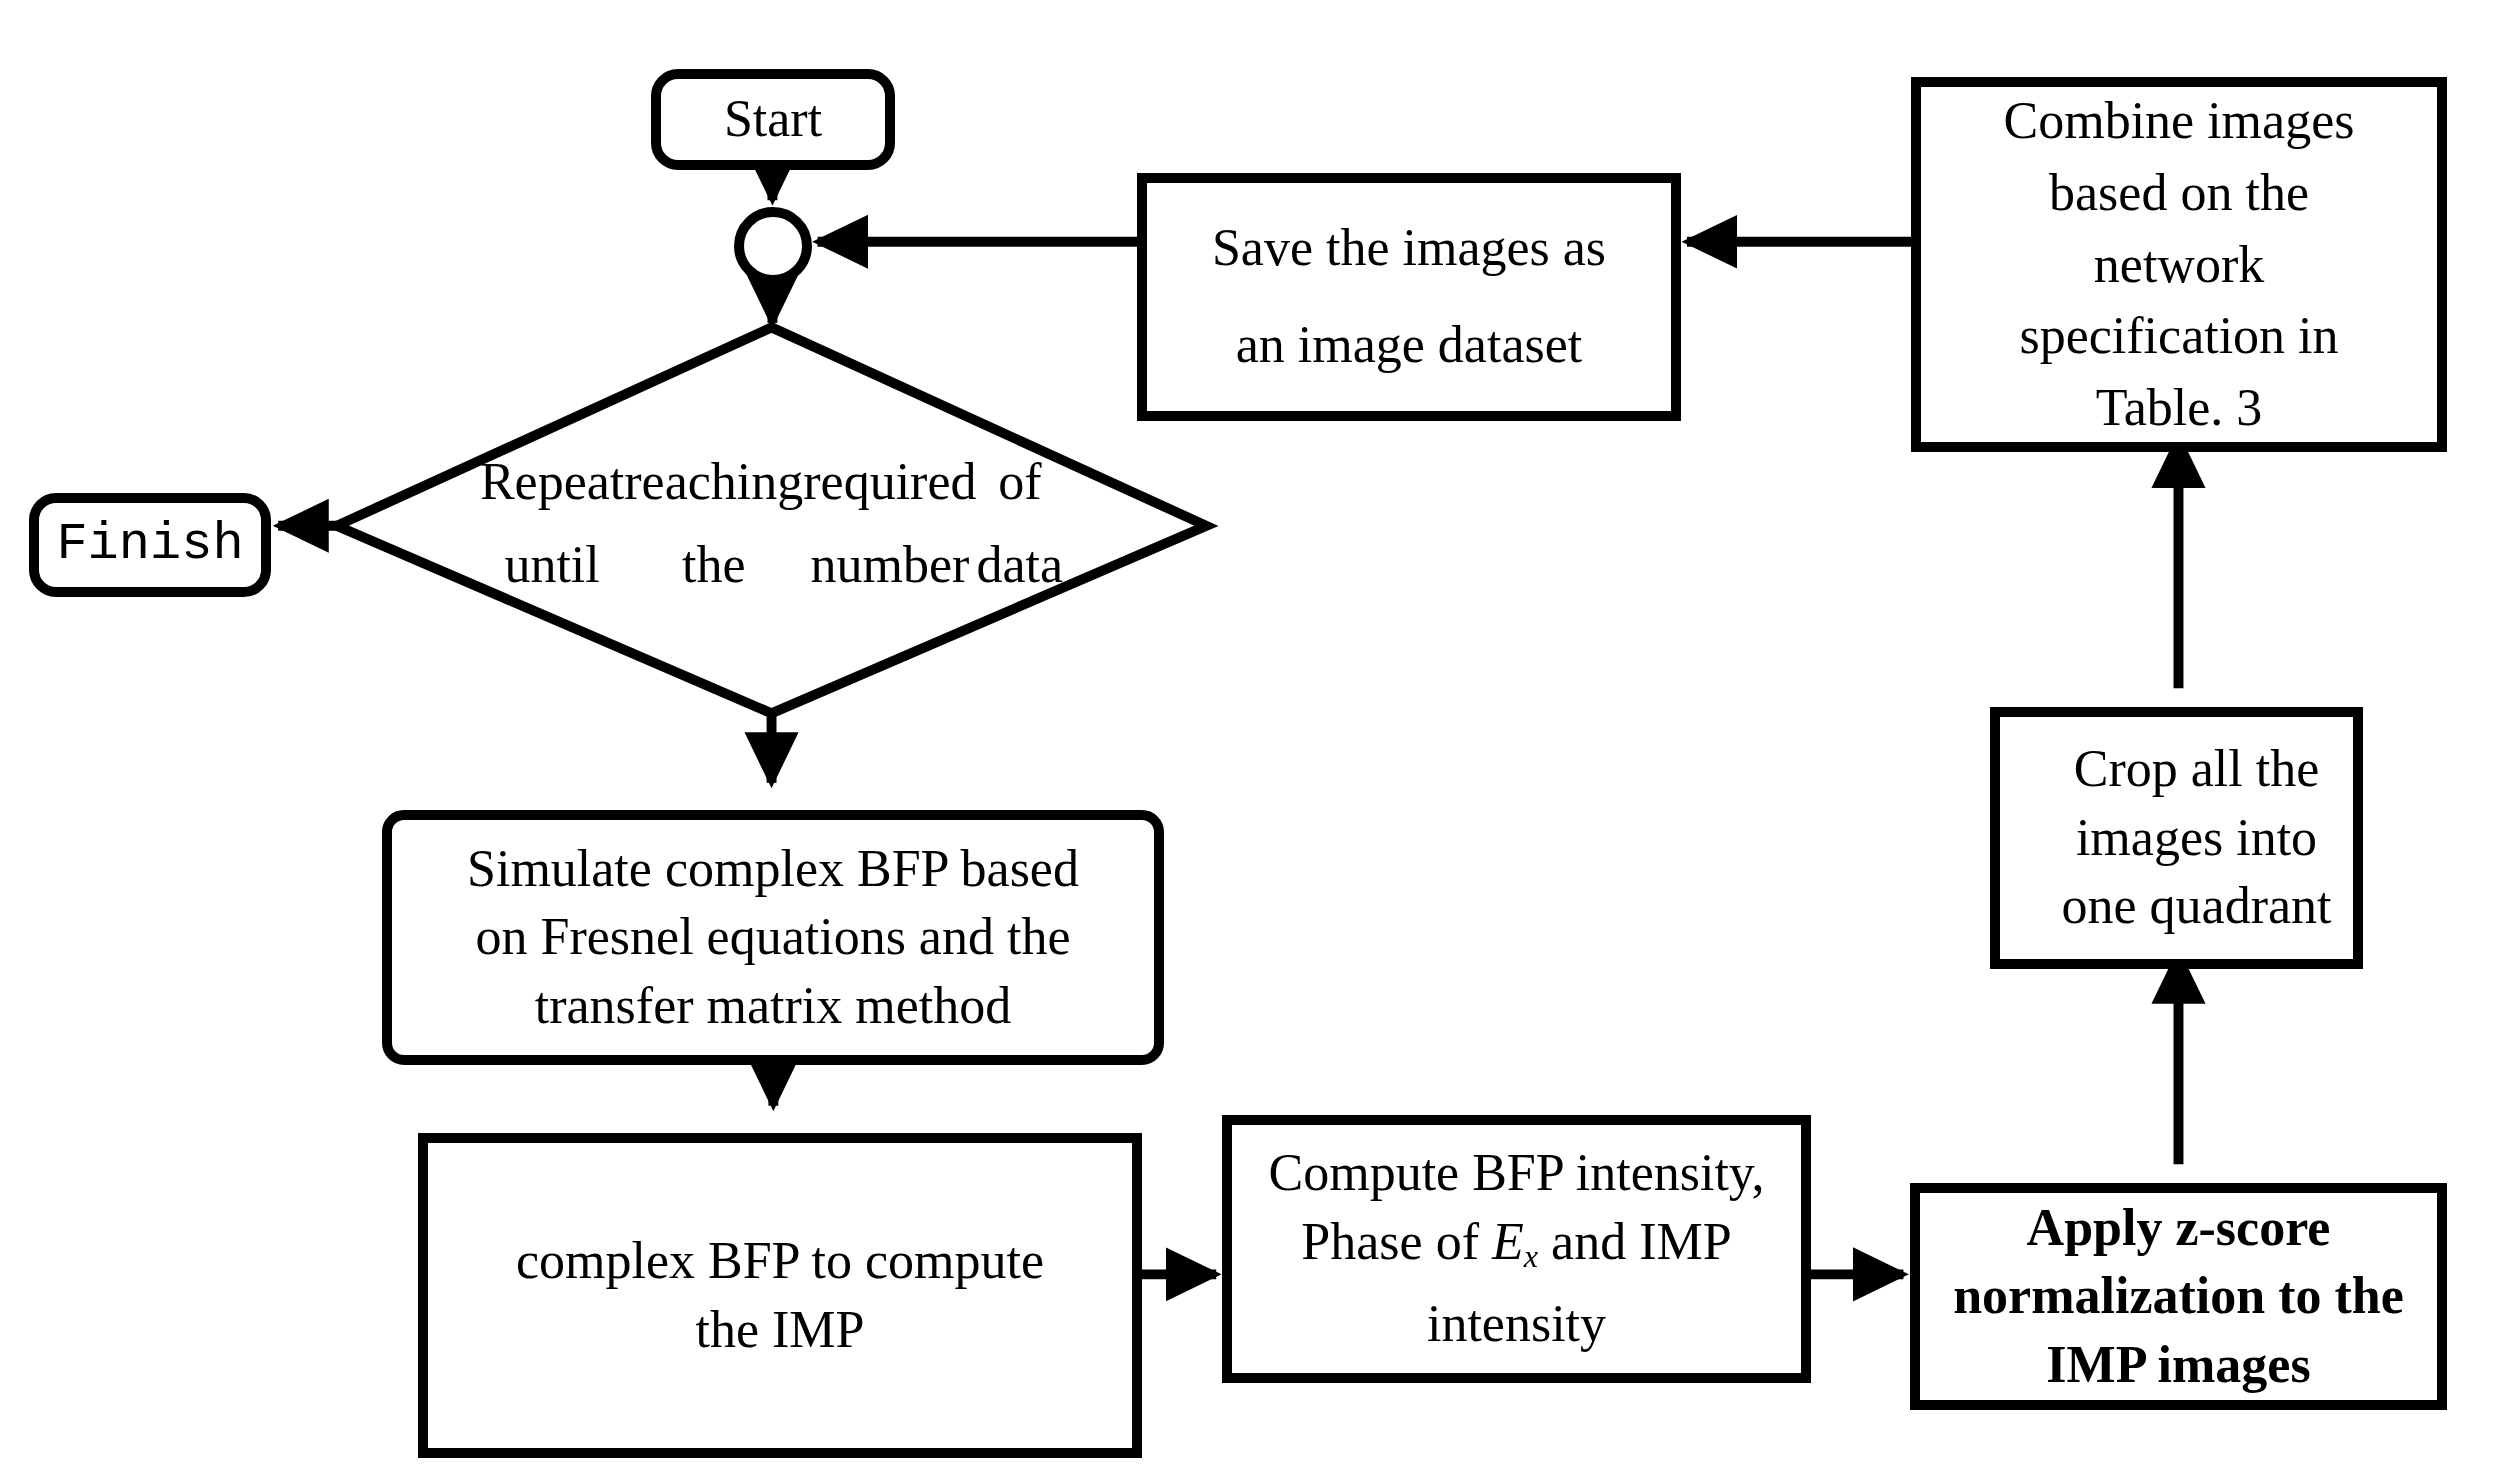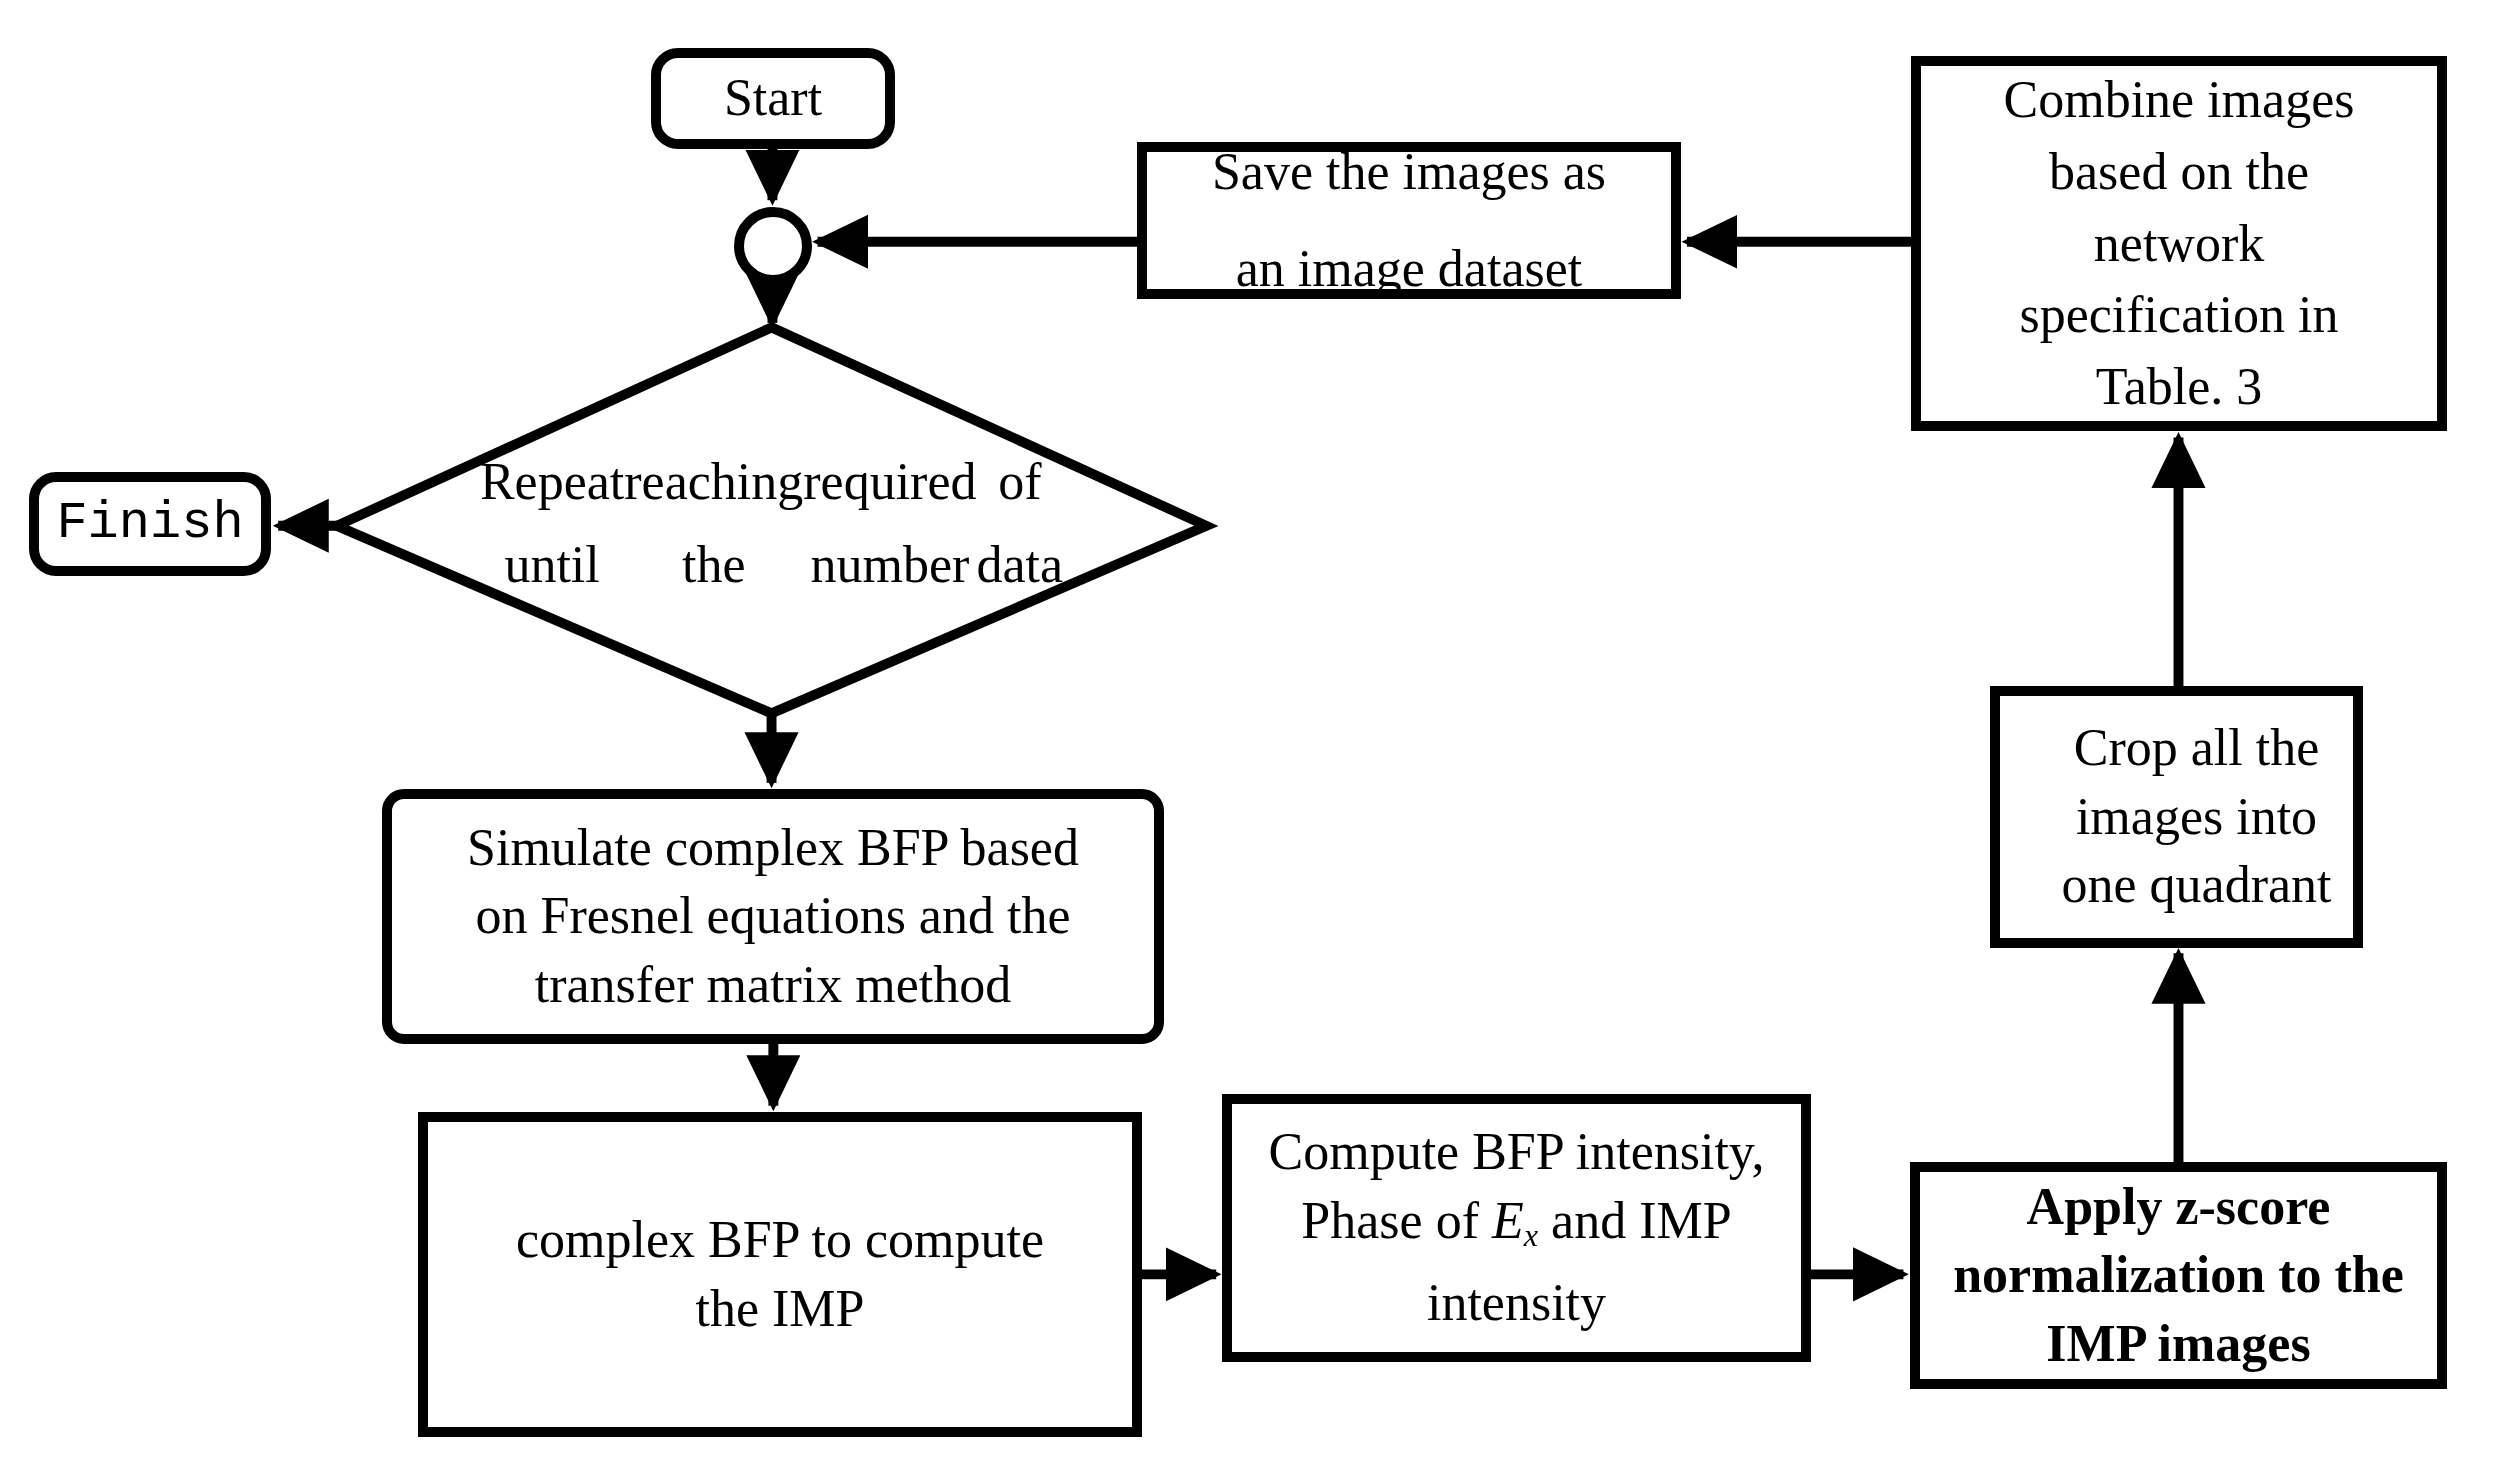--- a/index.html
+++ b/index.html
@@ -28,20 +28,21 @@
     background: #ffffff;
     border: 10px solid #000000;
     display: flex;
     flex-direction: column;
     justify-content: center;
     align-items: center;
     text-align: center;
     z-index: 2;
     font-size: 52px;
     line-height: 1.32em;
+    margin-top: 21px;
   }
   .rounded {
     border-radius: 27px;
     border-width: 10.8px;
   }
   .connector-circle {
     position: absolute;
     box-sizing: border-box;
     left: 734px;
     top: 207px;
@@ -62,21 +63,21 @@
     flex-direction: row;
     justify-content: center;
     align-items: center;
     text-align: center;
     z-index: 3;
     font-size: 52px;
     line-height: 1.58em;
   }
   
   #node-start    { left: 651px;  top: 48px;   width: 244px; height: 101px; }
-  #node-save     { left: 1137px; top: 142px;  width: 544px; height: 157px; gap: 28px; }
+  #node-save     { left: 1137px; top: 152px;  width: 544px; height: 248px; gap: 28px; }
   #node-combine  { left: 1911px; top: 56px;   width: 536px; height: 375px; line-height: 1.38em; }
   #node-finish   { left: 29px;   top: 472px;  width: 242px; height: 104px; font-family: Liberation Mono, monospace; }
   #node-simulate { left: 382px;  top: 789px;  width: 782px; height: 255px; border-radius: 22px; }
   #node-fourier  { left: 418px;  top: 1112px; width: 724px; height: 325px; }
   #node-compute  { left: 1222px; top: 1094px; width: 589px; height: 268px; }
   #node-apply    { left: 1910px; top: 1162px; width: 537px; height: 227px; font-weight: bold; }
   #node-cropq    { left: 1990px; top: 686px;  width: 373px; height: 262px; padding-left: 40px; }
 
   .math-var {
     font-style: italic;

